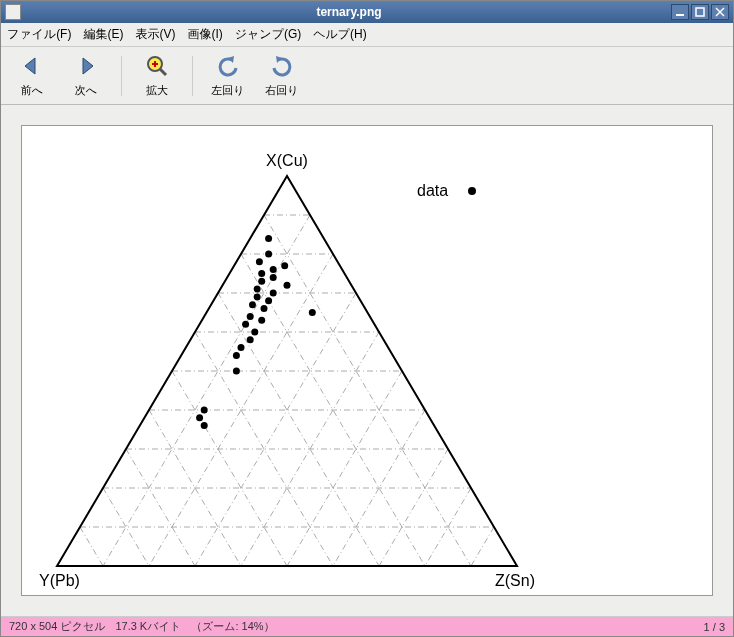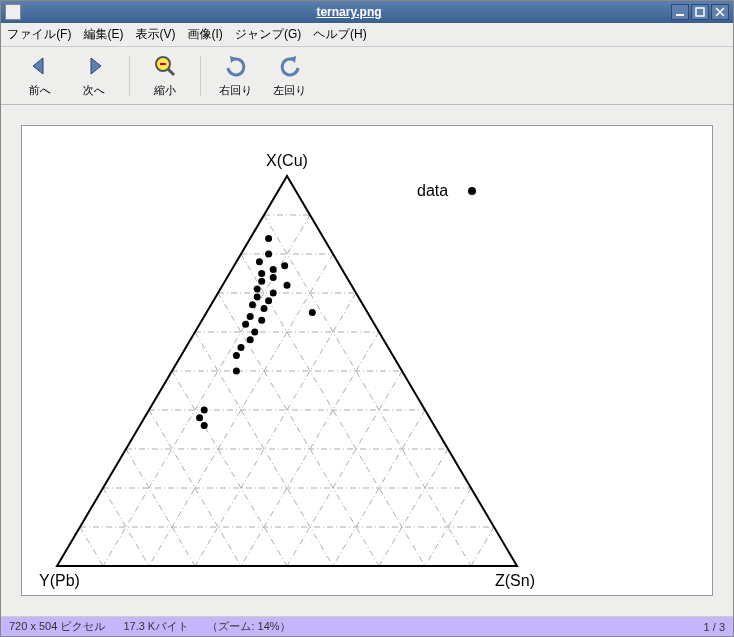--- a/index.html
+++ b/index.html
@@ -17,21 +17,20 @@
   
   .titlebar {
     background: linear-gradient(to bottom, #5a7fb0, #3a6090);
     color: #fff;
     height: 22px;
     display: flex;
     align-items: center;
     padding: 0 4px;
     font-size: 12px;
     font-weight: bold;
-    text-decoration: underline;
   }
   .titlebar .icon {
     width: 16px; height: 16px;
     background: #eee;
     border: 1px solid #888;
     margin-right: 6px;
   }
   .titlebar .title { flex: 1; text-align: center; }
   .titlebtns { display: flex; gap: 2px; }
   .titlebtn {
@@ -54,21 +53,21 @@
     font-size: 12px;
   }
   .menuitem { cursor: default; }
   
   .toolbar {
     background: #eeeeec;
     border-bottom: 1px solid #bbb;
     height: 58px;
     display: flex;
     align-items: center;
-    padding: 2px 12px;
+    padding: 2px 4px;
     gap: 0;
   }
   .toolgroup {
     display: flex;
     align-items: center;
   }
   .toolsep {
     width: 1px;
     height: 40px;
     background: #ccc;
@@ -93,29 +92,28 @@
     flex: 1;
     background: #fff;
     margin: 20px;
     border: 1px solid #999;
     position: relative;
     overflow: hidden;
   }
   .viewport svg { display: block; }
   
   .statusbar {
-    background: #c4b5fd;
+    background: #f9a8d4;
     border-top: 1px solid #ccc;
     height: 20px;
     display: flex;
     align-items: center;
     padding: 0 8px;
     font-size: 11px;
     color: #333;
-    gap: 8px;
   }
   .statusbar .spacer { flex: 1; }
 </style>
 </head>
 <body>
 
 <div class="titlebar">
   <div class="icon"></div>
   <div class="title">ternary.png</div>
   <div class="titlebtns">
@@ -165,45 +163,45 @@
       <div class="tlabel">次へ</div>
     </div>
   </div>
   <div class="toolsep"></div>
   <div class="toolgroup">
     <div class="toolbtn">
       <div class="ticon">
         <svg width="24" height="24">
             <circle cx="10" cy="10" r="7" fill="#fce94f" stroke="#555" stroke-width="2"></circle>
             <path d="M15 15 L21 21" stroke="#555" stroke-width="3"></path>
-            <path d="M7 10 H13" stroke="#c00" stroke-width="2"></path>
-          </svg>
-      </div>
-      <div class="tlabel">縮小</div>
+            <path d="M7 10 H13 M10 7 V13" stroke="#c00" stroke-width="2"></path>
+          </svg>
+      </div>
+      <div class="tlabel">拡大</div>
     </div>
   </div>
   <div class="toolsep"></div>
   <div class="toolgroup">
+    <div class="toolbtn">
+      <div class="ticon">
+        <svg width="24" height="24">
+            <path d="M16 6 A8 8 0 1 0 20 14" fill="none" stroke="#5a7fb0" stroke-width="3"></path>
+            <path d="M12 4 L18 2 L17 9 Z" fill="#5a7fb0"></path>
+          </svg>
+      </div>
+      <div class="tlabel">左回り</div>
+    </div>
     <div class="toolbtn">
       <div class="ticon">
         <svg width="24" height="24">
             <path d="M8 6 A8 8 0 1 1 4 14" fill="none" stroke="#5a7fb0" stroke-width="3"></path>
             <path d="M12 4 L6 2 L7 9 Z" fill="#5a7fb0"></path>
           </svg>
       </div>
       <div class="tlabel">右回り</div>
-    </div>
-    <div class="toolbtn">
-      <div class="ticon">
-        <svg width="24" height="24">
-            <path d="M16 6 A8 8 0 1 0 20 14" fill="none" stroke="#5a7fb0" stroke-width="3"></path>
-            <path d="M12 4 L18 2 L17 9 Z" fill="#5a7fb0"></path>
-          </svg>
-      </div>
-      <div class="tlabel">左回り</div>
     </div>
   </div>
 </div>
 
 <div class="viewport">
   <svg id="ternary-svg" width="720" height="504">
     <g id="ternary-grid">
         <line x1="58" y1="401" x2="472" y2="401" stroke="#888" stroke-width="0.7" stroke-dasharray="6 3 1 3"></line>
         <line x1="242" y1="89" x2="449" y2="440" stroke="#888" stroke-width="0.7" stroke-dasharray="6 3 1 3"></line>
         <line x1="288" y1="89" x2="81" y2="440" stroke="#888" stroke-width="0.7" stroke-dasharray="6 3 1 3"></line>

